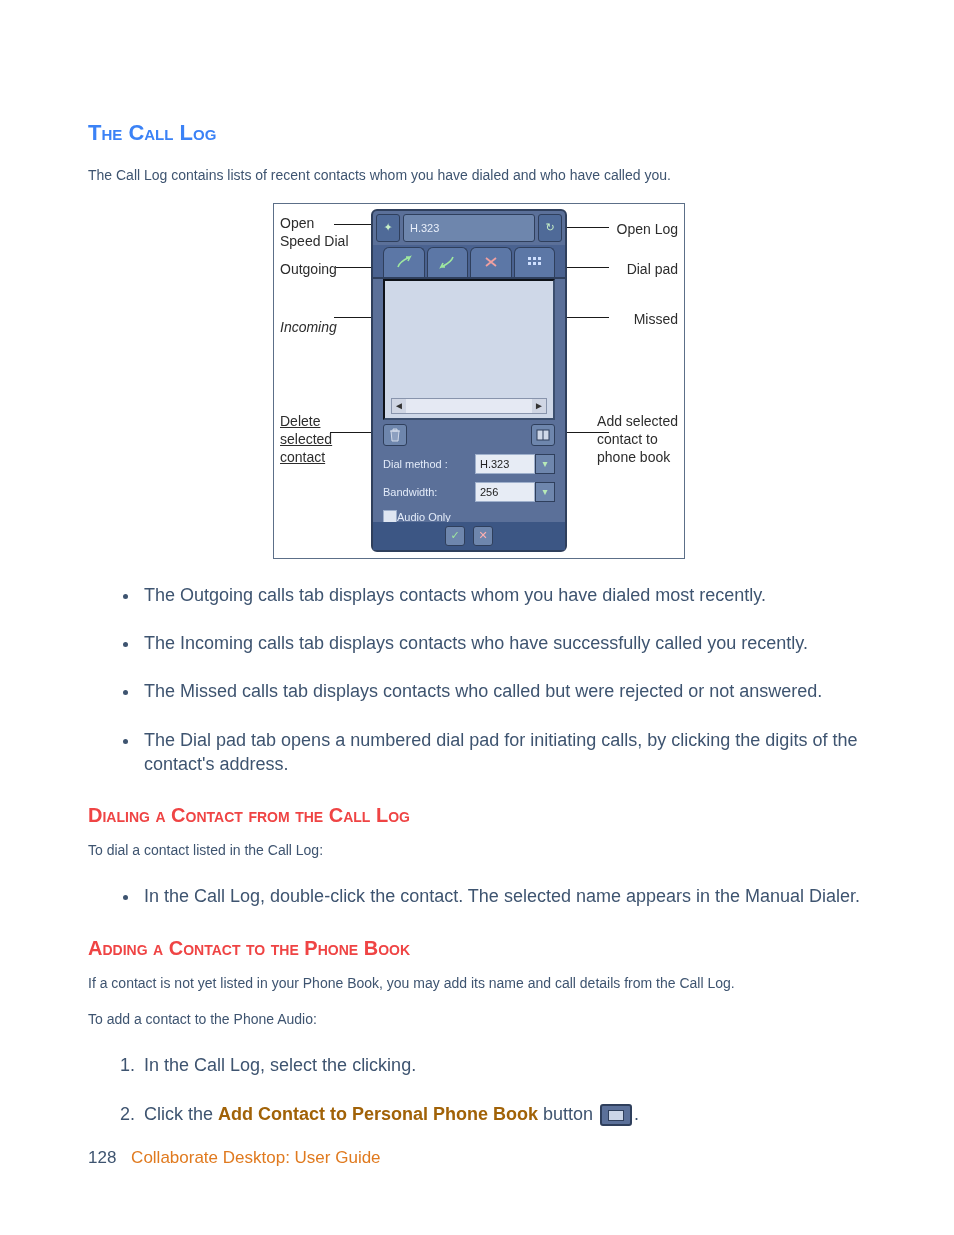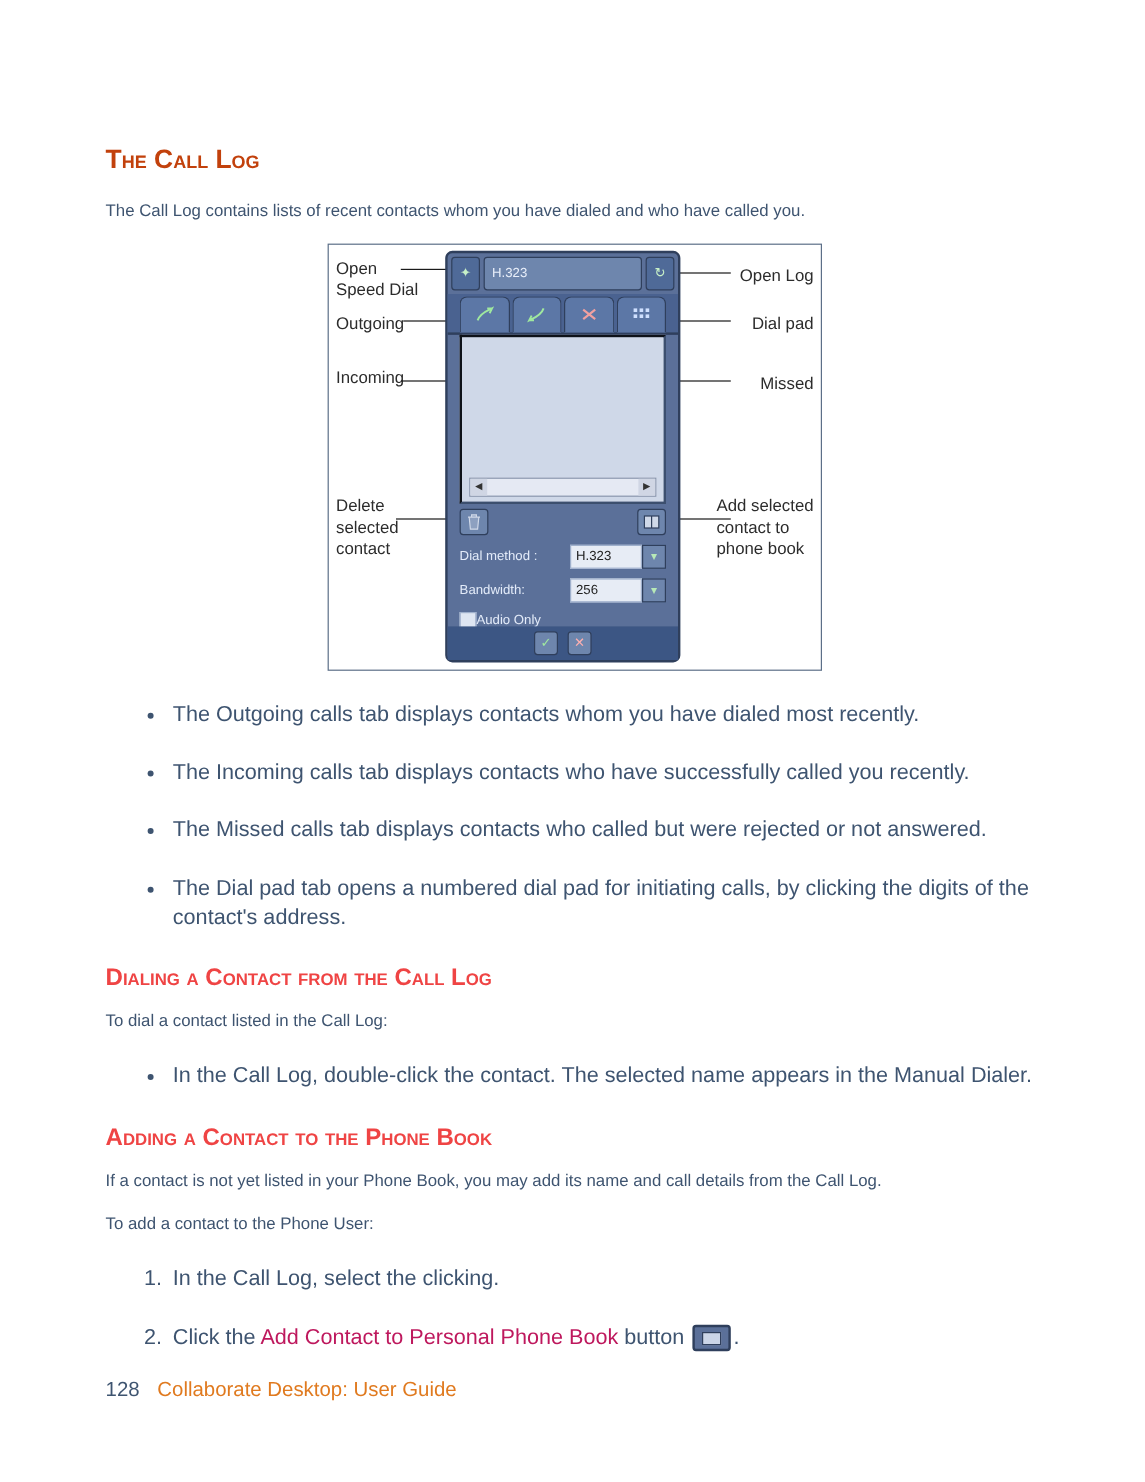--- a/index.html
+++ b/index.html
@@ -13,21 +13,21 @@
     width: 954px;
     min-height: 1235px;
     padding: 120px 84px 40px 88px;
     box-sizing: border-box;
     position: relative;
   }
   h2.section-title {
     font-size: 22px;
     font-weight: bold;
     font-variant: small-caps;
-    color: #c2410c;
+    color: #3b82f6;
     margin: 0 0 20px 0;
   }
   p.body {
     font-size: 14px;
     color: #3e5470;
     margin: 0 0 18px 0;
     line-height: 1.35;
   }
   ul.bullets, ol.numlist {
     margin: 0 0 22px 0;
@@ -225,38 +225,38 @@
     vertical-align:middle;
     border-radius:3px;
     margin: 0 2px;
     position:relative;
   }
   .inline-icon::before{
     content:"";
     position:absolute; left:6px; top:4px; width:14px; height:9px;
     background:#cbd5e7; border:1px solid #2f3f5c;
   }
-  .bold { font-weight:normal; color:#be185d; }
+  .bold { font-weight:bold; color:#a16207; }
 </style>
 </head>
 <body>
 
 <div class="page">
 
   <h2 class="section-title">The Call Log</h2>
 
   <p class="body">The Call Log contains lists of recent contacts whom you have dialed and who have called you.</p>
 
   <div class="figure-wrap">
     <div class="figure-frame">
 
       <div class="ann left" style="top:10px;" id="ann-osd">Open<br>Speed Dial</div>
       <div class="ann left" style="top:56px;">Outgoing</div>
-      <div class="ann left" style="top:101px;">Incoming</div>
-      <div class="ann left" style="top:208px;" id="ann-del">Delete<br>selected<br>contact</div>
+      <div class="ann left" style="top:114px;font-style:italic;">Incoming</div>
+      <div class="ann left" style="top:208px;text-decoration:underline;" id="ann-del">Delete<br>selected<br>contact</div>
 
       <div class="ann right" style="top:16px;">Open Log</div>
       <div class="ann right" style="top:56px;">Dial pad</div>
       <div class="ann right" style="top:106px;">Missed</div>
       <div class="ann right" style="top:208px;" id="ann-add">Add selected<br>contact to<br>phone book</div>
 
       <div class="cline" style="left:60px; top:20px; width:40px;"></div>
       <div class="cline" style="left:62px; top:63px; width:50px;"></div>
       <div class="cline" style="left:60px; top:113px; width:72px;"></div>
       <div class="cline v" style="left:132px; top:50px; height:64px;"></div>
@@ -371,21 +371,21 @@
   </ul>
 
   <h3 class="subsec">Dialing a Contact from the Call Log</h3>
   <p class="body">To dial a contact listed in the Call Log:</p>
   <ul class="bullets">
     <li>In the Call Log, double-click the contact. The selected name appears in the Manual Dialer.</li>
   </ul>
 
   <h3 class="subsec">Adding a Contact to the Phone Book</h3>
   <p class="body">If a contact is not yet listed in your Phone Book, you may add its name and call details from the Call Log.</p>
-  <p class="body">To add a contact to the Phone User:</p>
+  <p class="body">To add a contact to the Phone Audio:</p>
   <ol class="numlist">
     <li>In the Call Log, select the clicking.</li>
     <li>
       <span>Click the </span><span class="bold">Add Contact to Personal Phone Book</span><span> button </span><span class="inline-icon"></span><span>.</span>
     </li>
   </ol>
 
   <div class="footer-line">
     <span class="pg">128</span>
     <span class="guide">Collaborate Desktop: User Guide</span>

